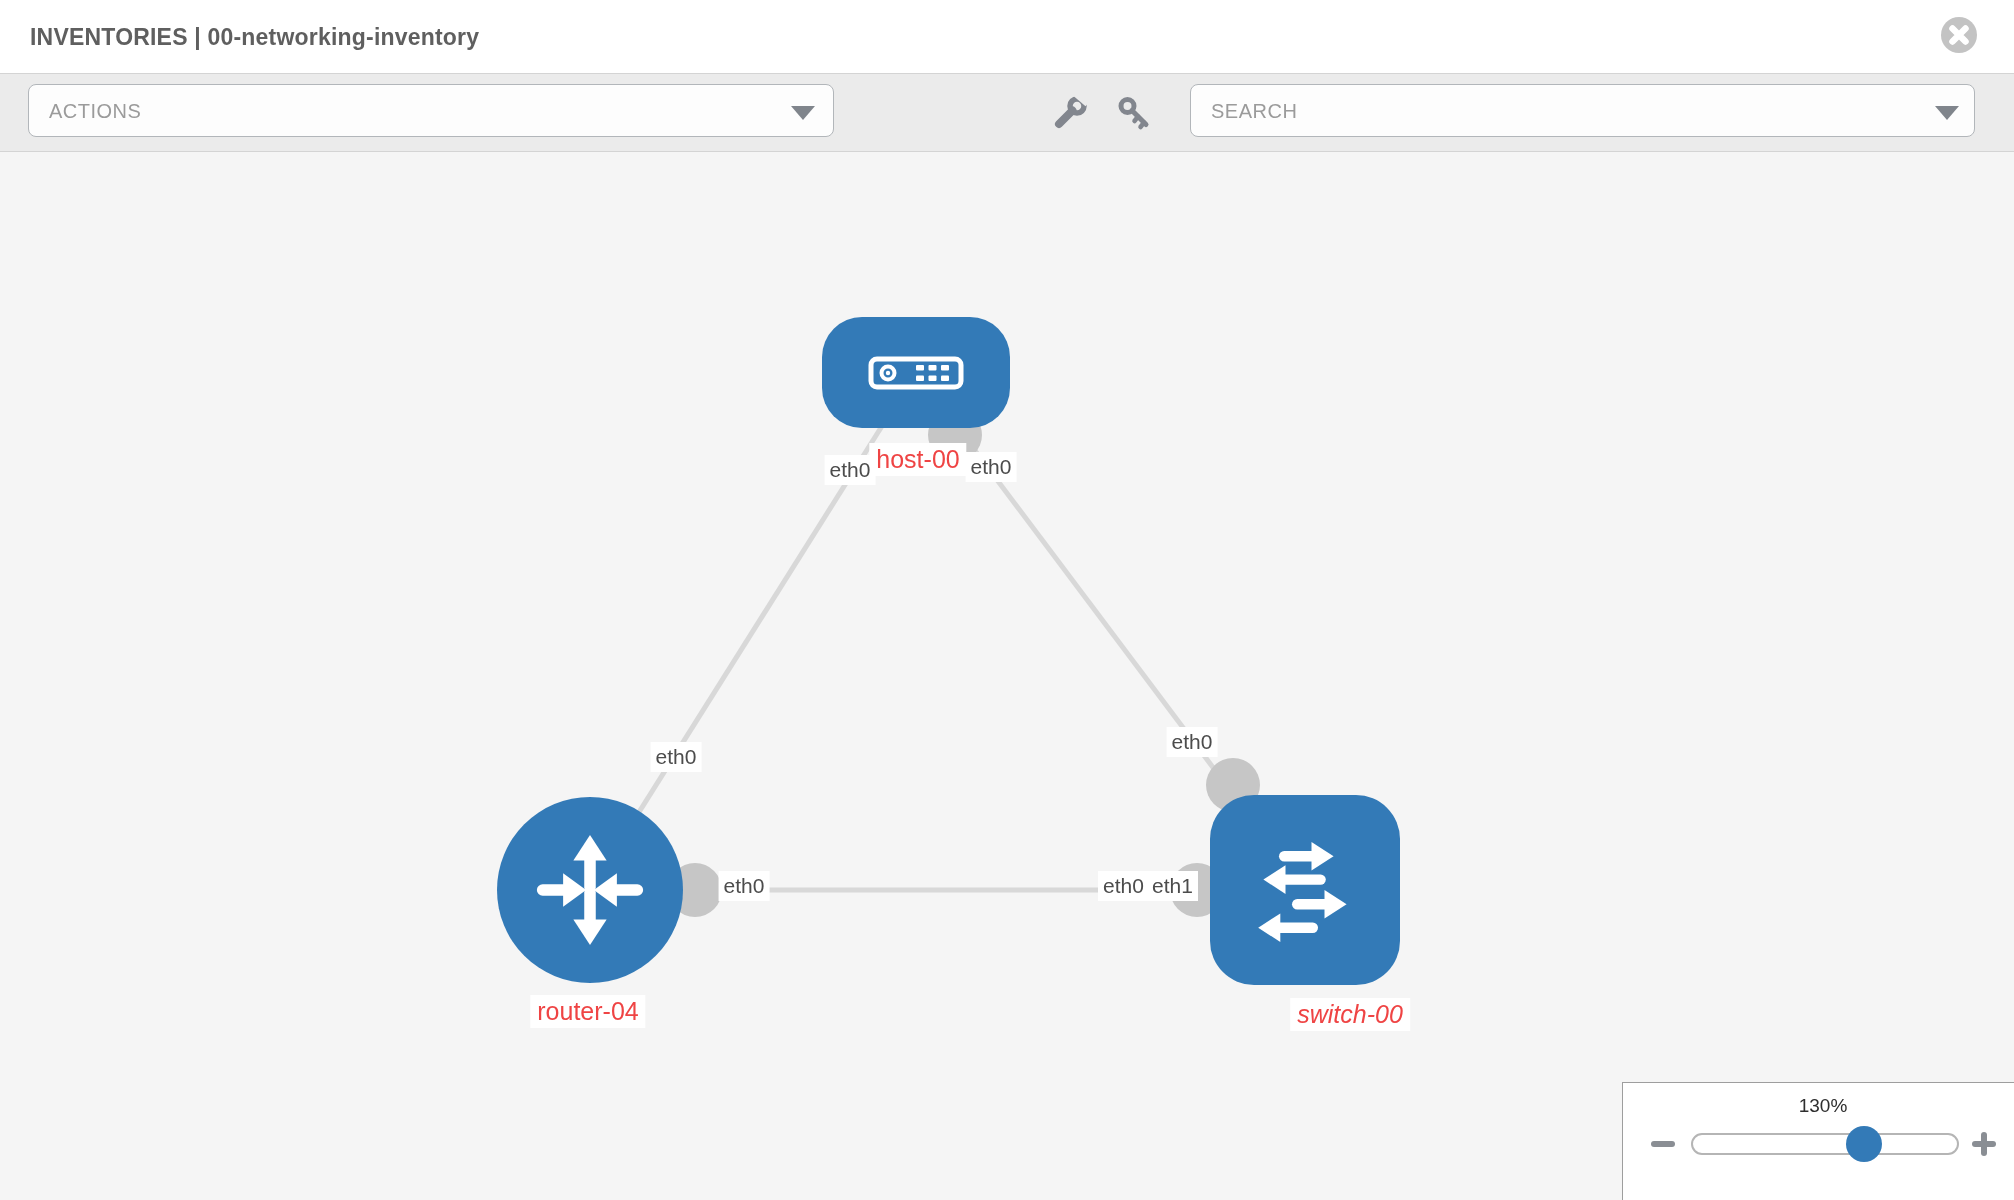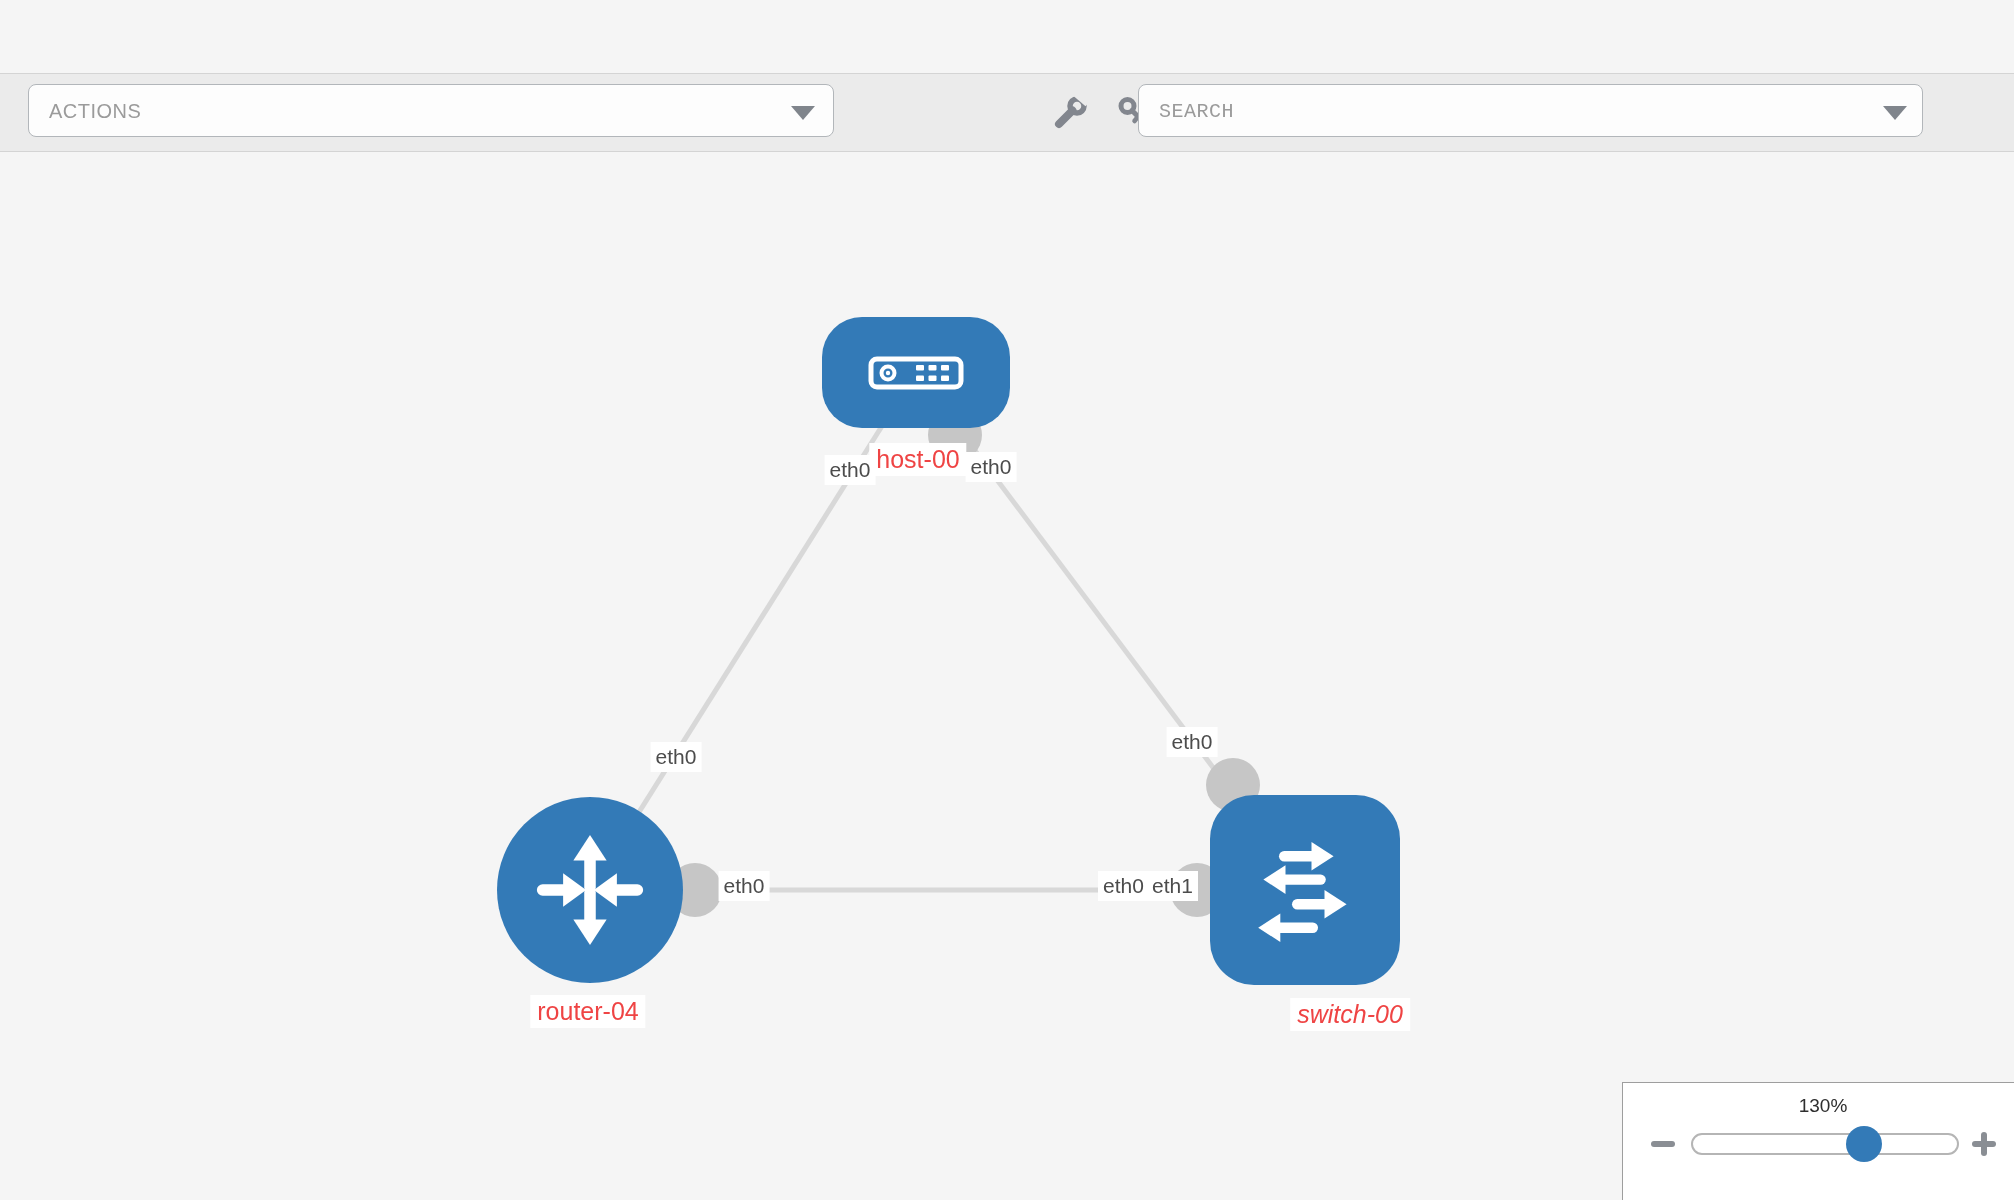--- a/index.html
+++ b/index.html
@@ -66,20 +66,31 @@
   .zoom-thumb{
     position:absolute;left:223px;top:43px;width:36px;height:36px;border-radius:50%;
     background:#337ab7;cursor:grab;
   }
 </style>
 </head>
 <body>
 
 <div class="app">
 
+  <div class="header">
+    <div class="page-title">INVENTORIES | 00-networking-inventory</div>
+    <button class="close-btn">
+      <span>
+        <svg width="38" height="38" viewBox="0 0 38 38">
+          <circle cx="19" cy="19" r="18" fill="#c3c3c3"></circle>
+          <path d="M12.5 12.5 L25.5 25.5 M25.5 12.5 L12.5 25.5" stroke="#ffffff" stroke-width="6.5" stroke-linecap="round"></path>
+        </svg>
+      </span>
+    </button>
+  </div>
 
   <div class="toolbar">
     <div class="select-box" style="left:28px;width:806px;">
       <span class="ph">ACTIONS</span>
       <span class="caret" style="right:18px;"></span>
     </div>
 
     <button class="tool-btn" style="left:1052px;">
       <span>
         <svg width="36" height="36" viewBox="0 0 36 36">
@@ -94,21 +105,21 @@
       <span>
         <svg width="36" height="36" viewBox="0 0 36 36">
           <circle cx="10.5" cy="11" r="6.5" fill="none" stroke="#82868e" stroke-width="5"></circle>
           <line x1="15" y1="15.5" x2="29" y2="29.5" stroke="#82868e" stroke-width="5" stroke-linecap="round"></line>
           <line x1="21" y1="21.5" x2="17.5" y2="26" stroke="#82868e" stroke-width="4.5" stroke-linecap="round"></line>
           <line x1="27" y1="27.5" x2="23.5" y2="32" stroke="#82868e" stroke-width="4.5" stroke-linecap="round"></line>
         </svg>
       </span>
     </button>
 
-    <div class="select-box" style="left:1138px;width:785px;font-family:Liberation Mono, monospace;">
+    <div class="select-box" style="left:1190px;width:785px;">
       <span class="ph">SEARCH</span>
       <span class="caret" style="right:15px;"></span>
     </div>
   </div>
 
   <div class="canvas">
 
     <svg class="links-svg" width="2014" height="1048">
       <line x1="916" y1="220" x2="590" y2="738" stroke="#d8d8d8" stroke-width="5"></line>
       <line x1="916" y1="220" x2="1305" y2="738" stroke="#d8d8d8" stroke-width="5"></line>

